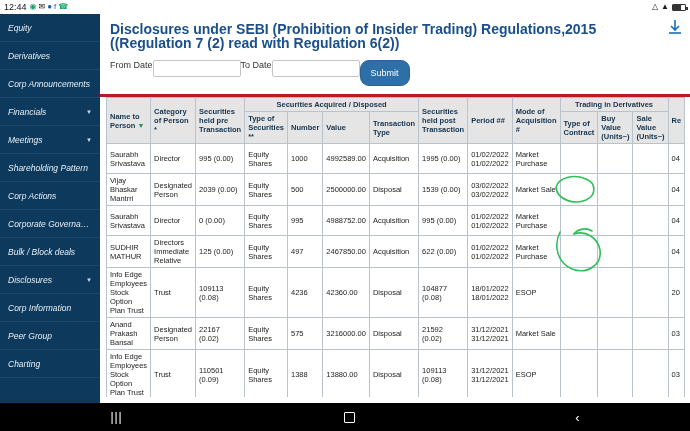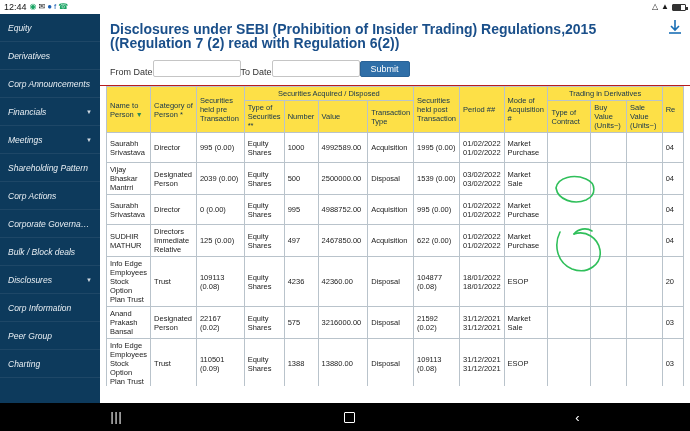--- a/index.html
+++ b/index.html
@@ -51,43 +51,43 @@
   .page-title {
     color: #1a4f8a; font-size: 14px; font-weight: bold; line-height: 14px;
   }
   .dl-icon {
     position: absolute; right: 8px; top: 6px; width: 14px; height: 16px;
     color: #1a6fb5;
   }
   .dl-icon svg { display: block; }
 
   .filterbar {
-    display: flex; align-items: flex-end; 
+    display: flex; align-items: flex-start; 
     padding: 4px 10px 8px 10px; font-size: 9px; color: #333;
-    border-bottom: 1px solid #b91c1c;
+    border-bottom: 3px solid #b91c1c;
   }
   .filterbar label { font-size: 9px; color: #333; }
   .filterbar input[type=text] {
     height: 17px; width: 88px; border: 1px solid #c5c5c5; border-radius: 2px;
     font-size: 9px; padding: 0 4px; background: #fff; color: #333;
   }
   .submit-btn {
-    height: 16px; padding: 0 10px; background: #2f6fa8; color: #fff;
-    border: 1px solid #2a6397; border-radius: 2px; font-size: 9px; cursor: pointer;
+    height: 26px; padding: 0 10px; background: #2f6fa8; color: #fff;
+    border: 1px solid #2a6397; border-radius: 9px; font-size: 9px; cursor: pointer;
   }
 
   
   .table-scroll { width: 590px; height: 300px; overflow: hidden; padding: 0 6px; }
   table.grid { border-collapse: collapse; table-layout: fixed; font-size: 7.5px; color: #222; }
   table.grid th, table.grid td {
     border: 1px solid #b9c3cb; padding: 2px 3px; vertical-align: middle;
     line-height: 9px; word-wrap: break-word;
   }
   table.grid thead th {
-    background: #fde047; font-weight: normal; color: #14334d; text-align: left;
+    background: #e5e5e5; font-weight: bold; color: #14334d; text-align: left;
     font-size: 7.5px;
   }
   table.grid thead th.center { text-align: center; }
   table.grid tbody td { background: #ffffff; height: 30px; }
   .sort-dot { color: #2e8b57; font-size: 7px; }
 
   
   .ink { position: absolute; pointer-events: none; }
   .ink svg { display: block; overflow: visible; }
 

